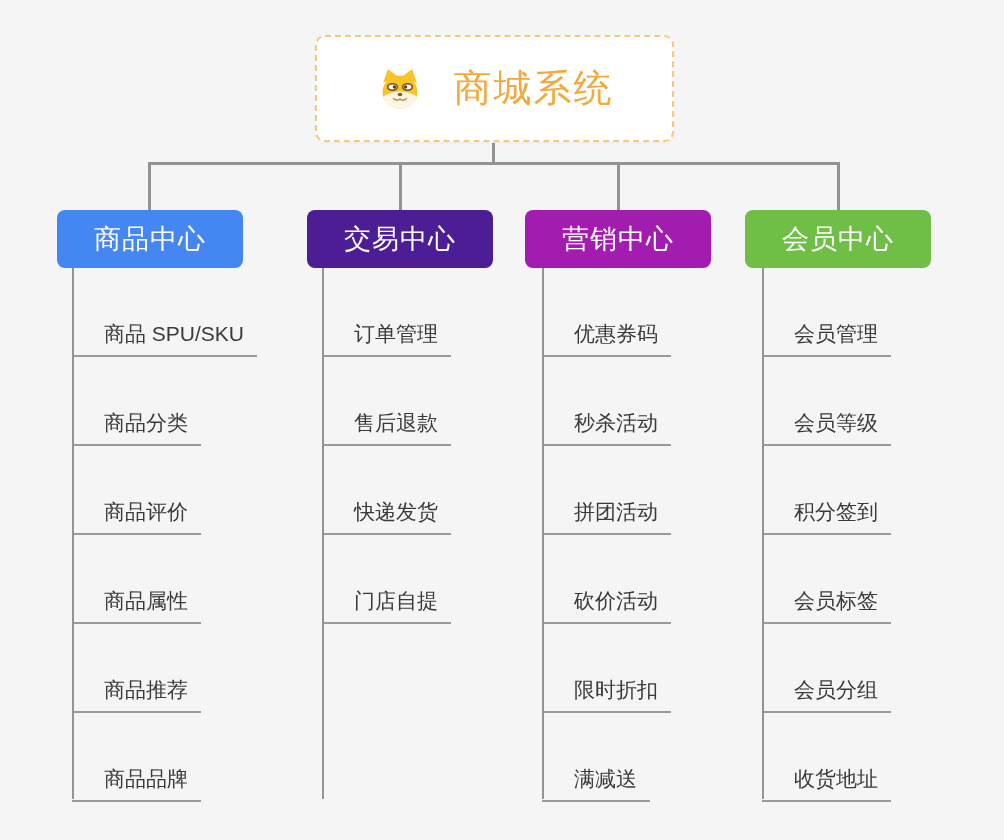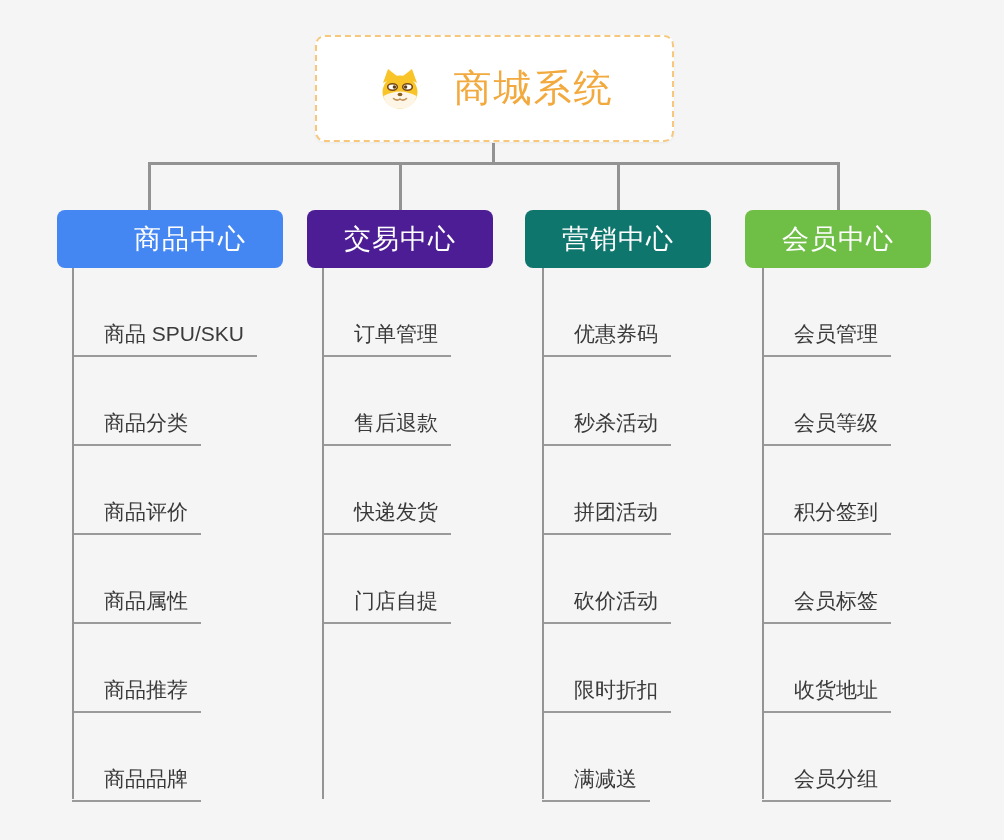--- a/index.html
+++ b/index.html
@@ -99,27 +99,27 @@
         <ellipse cx="31.5" cy="20" rx="4.8" ry="3.2" fill="#ffffff" stroke="#7a4a12" stroke-width="1.6"></ellipse>
         <circle cx="18.4" cy="20" r="1.7" fill="#5f3a0e"></circle>
         <circle cx="29.6" cy="20" r="1.7" fill="#5f3a0e"></circle>
         <ellipse cx="24" cy="27.5" rx="2.4" ry="1.7" fill="#8a5a1e"></ellipse>
         <path d="M17.5,31.5 Q21,34.5 24,32 Q27,34.5 30.5,31.5" fill="none" stroke="#c29055" stroke-width="1.6" stroke-linecap="round"></path>
       </svg>
     </span>
     <span class="root-label">商城系统</span>
   </div>
 
-  <div class="branch b1" style="background-color: rgb(69, 135, 242); padding-left: 40px;">
+  <div class="branch b1" style="background-color: rgb(69, 135, 242);">
     <span>商品中心</span>
   </div>
   <div class="branch b2" style="background-color: #4c1d95;">
     <span>交易中心</span>
   </div>
-  <div class="branch b3" style="background-color: #0f766e;">
+  <div class="branch b3" style="background-color: #a21caf;">
     <span>营销中心</span>
   </div>
   <div class="branch b4" style="background-color: rgb(111, 190, 70);">
     <span>会员中心</span>
   </div>
 
   <div class="col c1">
     <div class="spine"></div>
     <div class="child">
         <span class="child-node">商品 SPU/SKU</span>
@@ -187,20 +187,20 @@
     <div class="child">
         <span class="child-node">会员等级</span>
       </div>
     <div class="child">
         <span class="child-node">积分签到</span>
       </div>
     <div class="child">
         <span class="child-node">会员标签</span>
       </div>
     <div class="child">
+        <span class="child-node">会员分组</span>
+      </div>
+    <div class="child">
         <span class="child-node">收货地址</span>
       </div>
-    <div class="child">
-        <span class="child-node">会员分组</span>
-      </div>
   </div>
 
 </div>
 
 </body></html>

